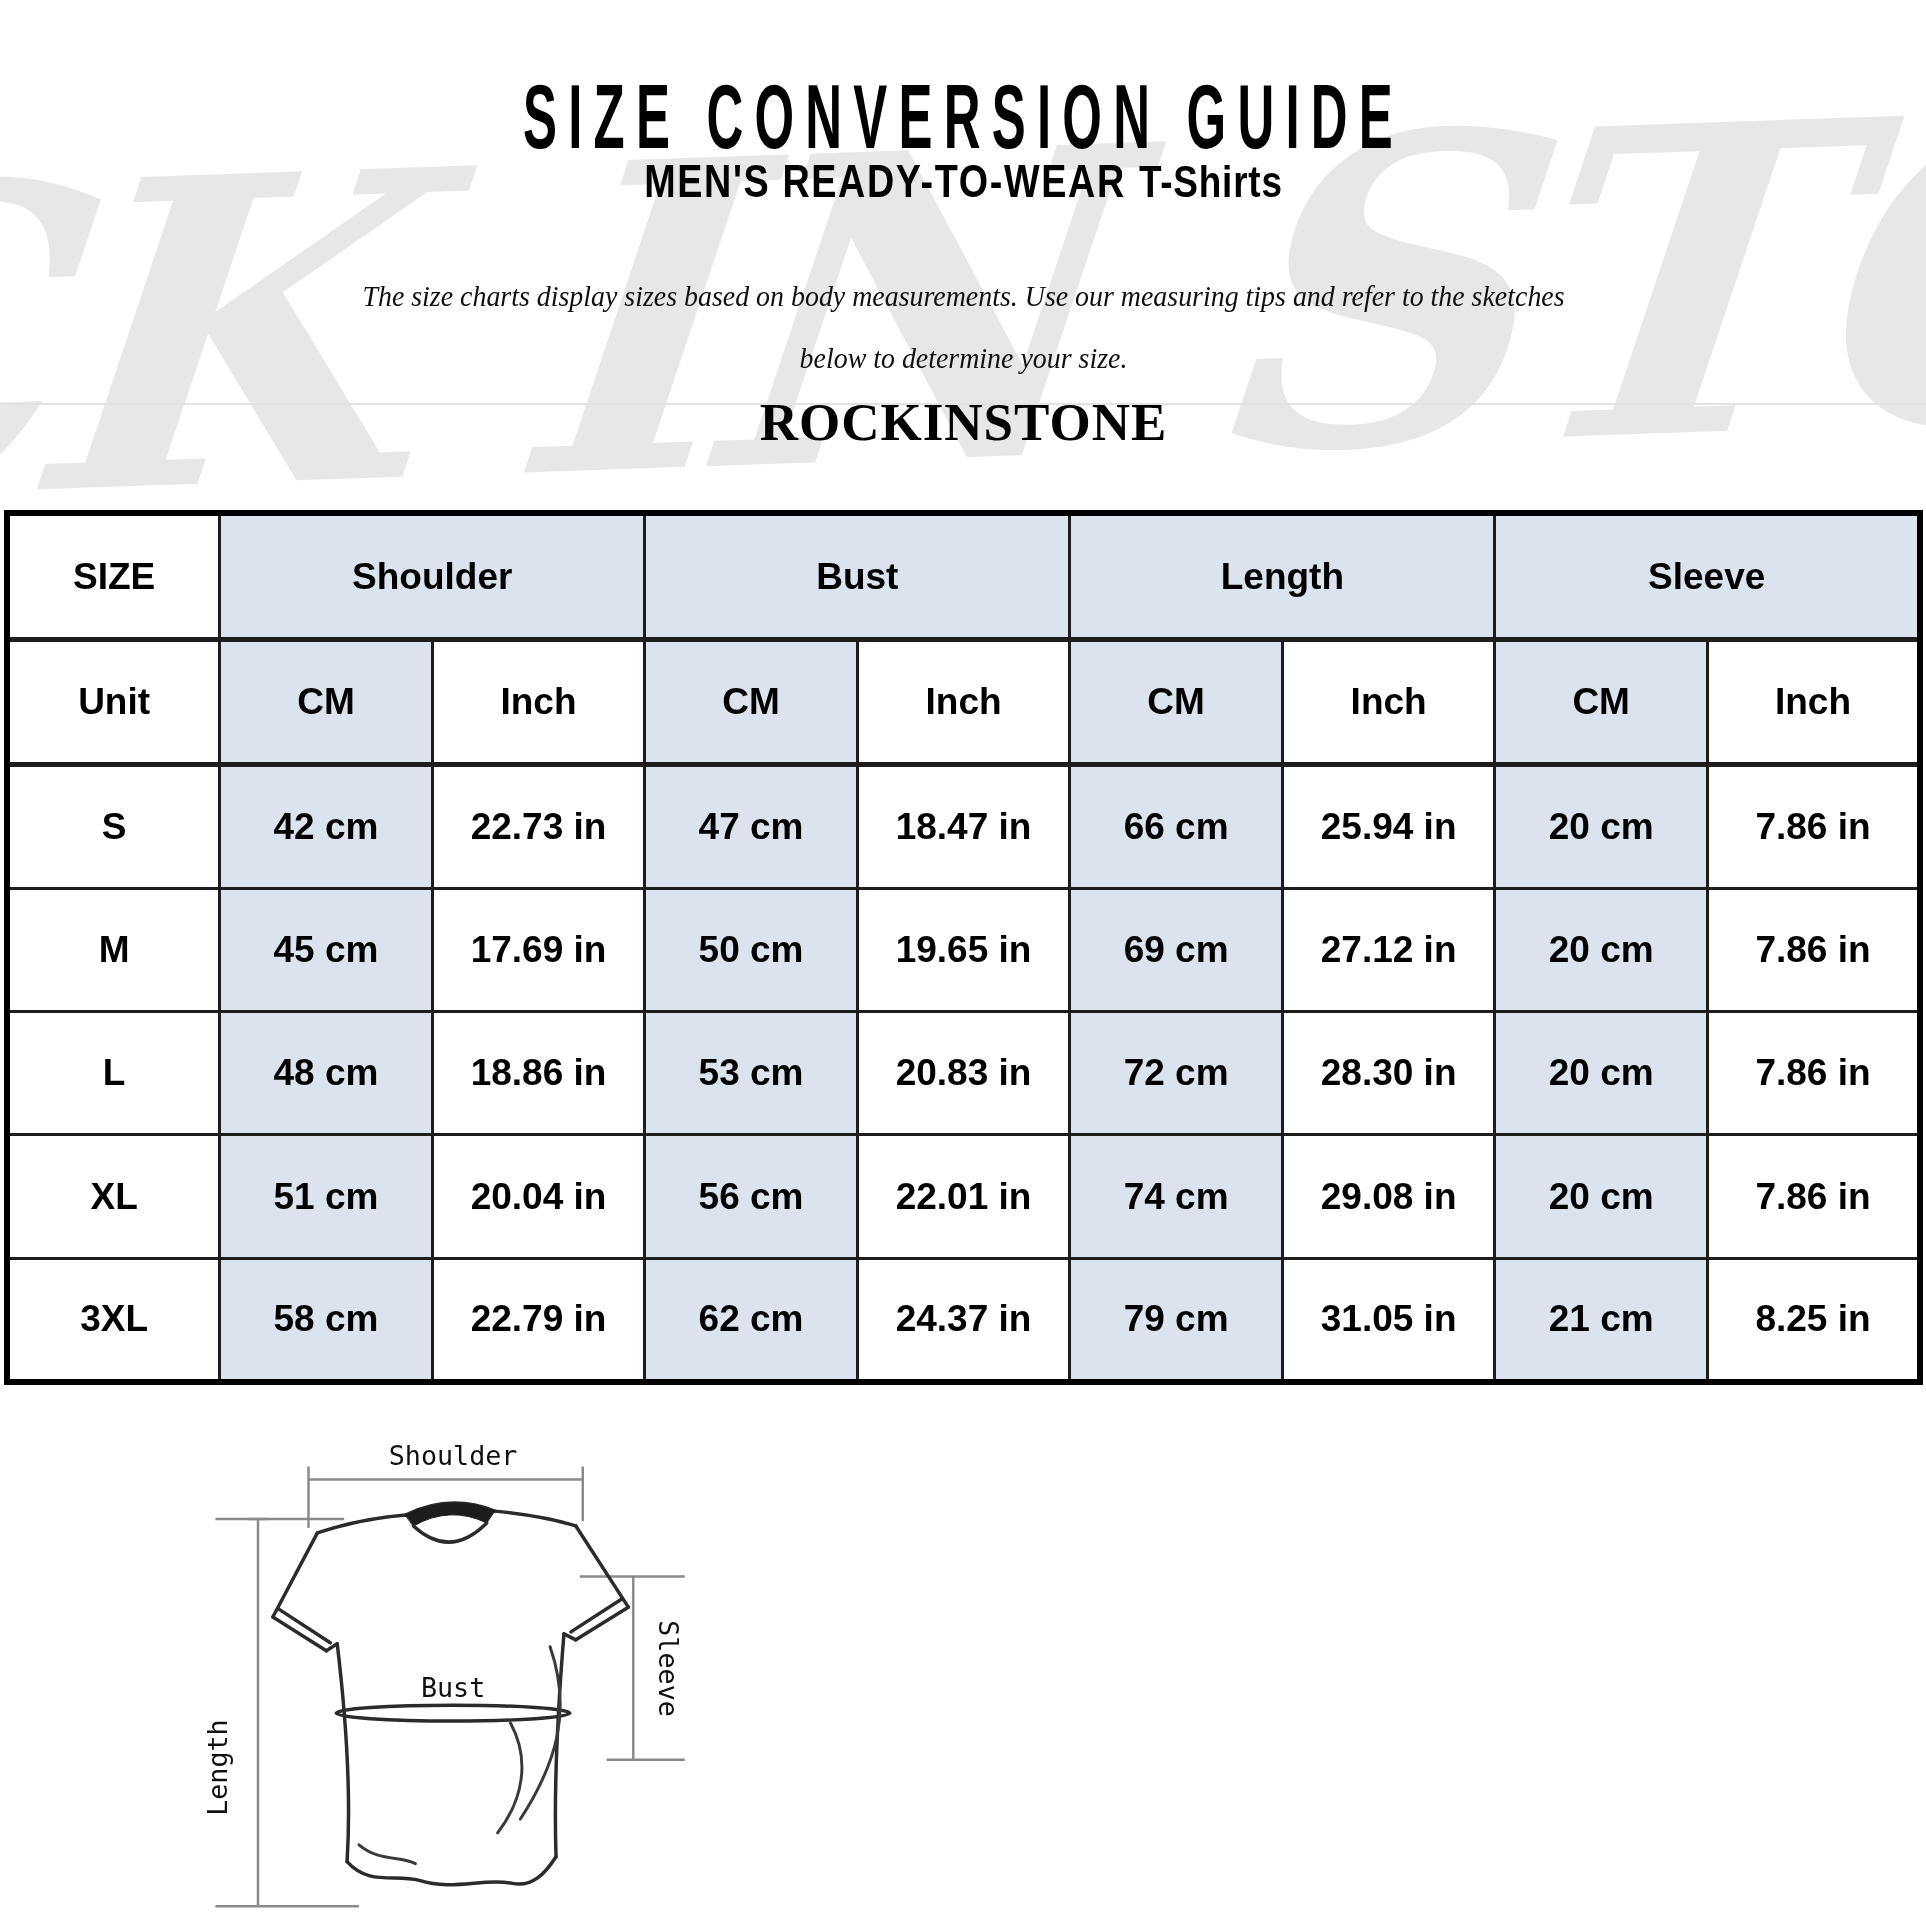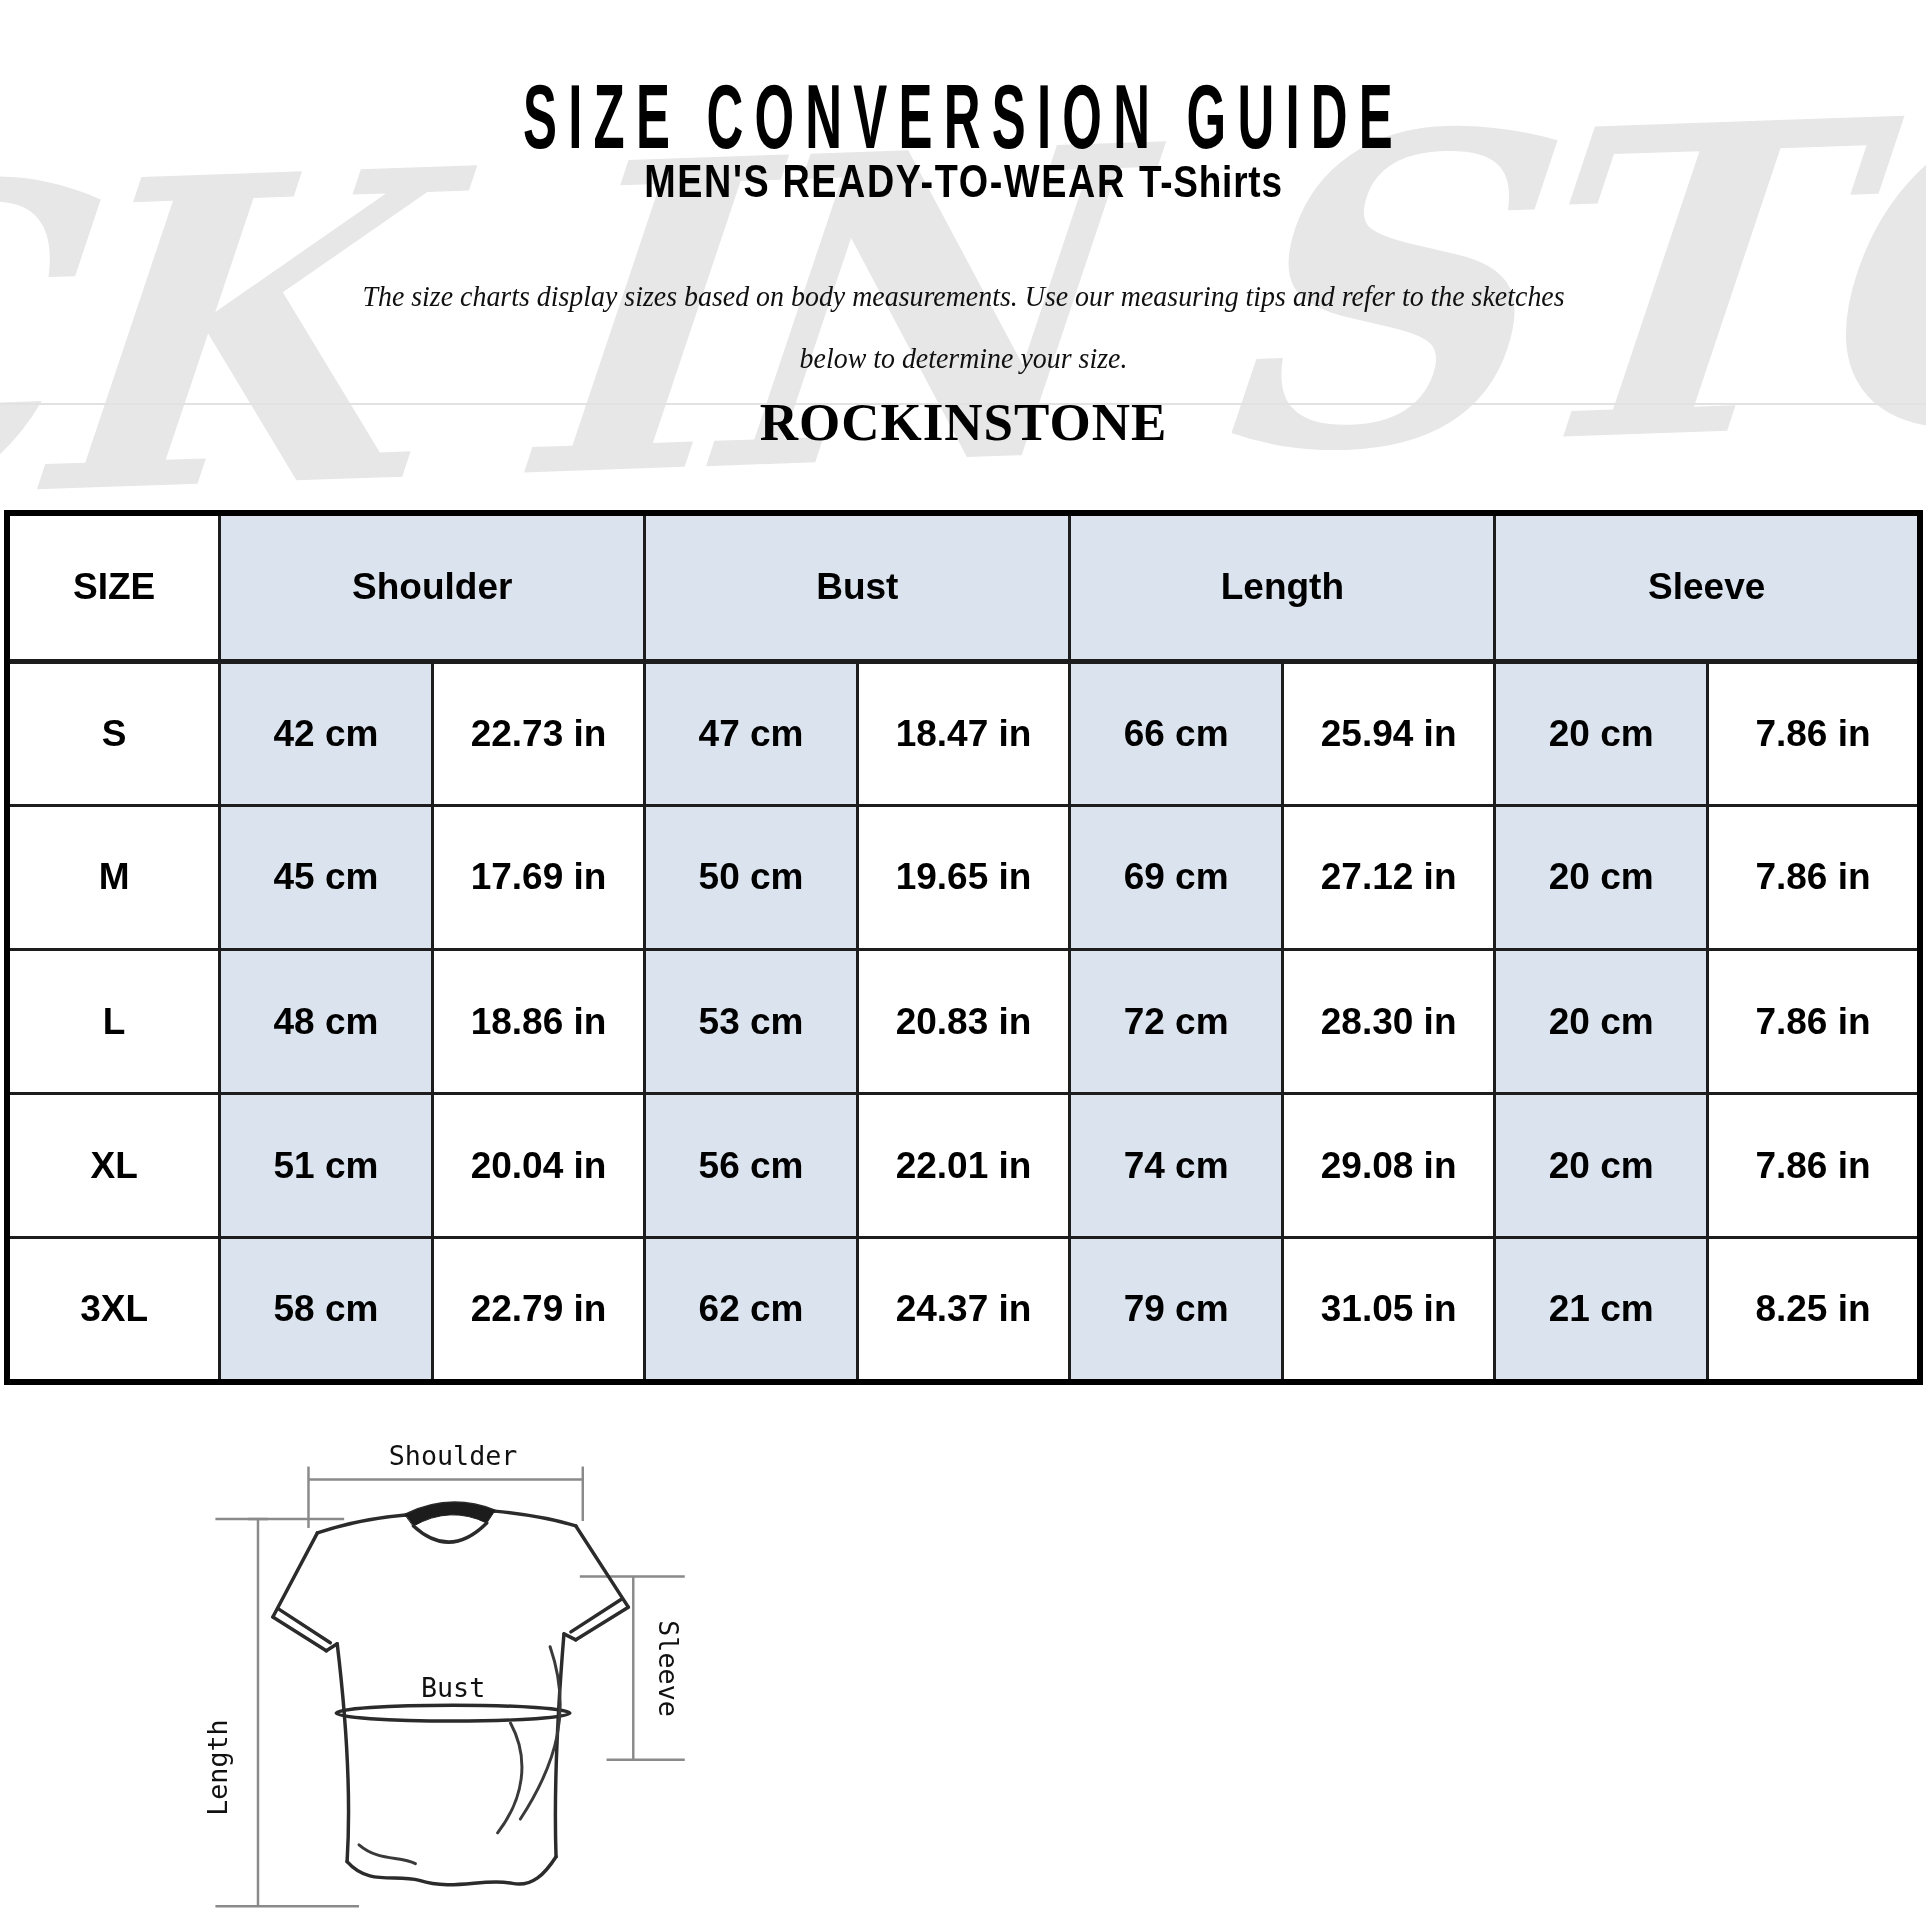--- a/index.html
+++ b/index.html
@@ -109,20 +109,31 @@
         <col style="width:11.11%">
         <col style="width:11.11%">
     </colgroup>
     <tbody>
       <tr class="group-row">
         <th>SIZE</th>
         <th colspan="2" class="shade">Shoulder</th>
         <th colspan="2" class="shade">Bust</th>
         <th colspan="2" class="shade">Length</th>
         <th colspan="2" class="shade">Sleeve</th>
+      </tr>
+      <tr class="unit-row">
+        <td>Unit</td>
+        <td class="shade">CM</td>
+        <td>Inch</td>
+        <td class="shade">CM</td>
+        <td>Inch</td>
+        <td class="shade">CM</td>
+        <td>Inch</td>
+        <td class="shade">CM</td>
+        <td>Inch</td>
       </tr>
       <tr>
         <td>S</td>
         <td class="shade">42 cm</td>
         <td>22.73 in</td>
         <td class="shade">47 cm</td>
         <td>18.47 in</td>
         <td class="shade">66 cm</td>
         <td>25.94 in</td>
         <td class="shade">20 cm</td>

